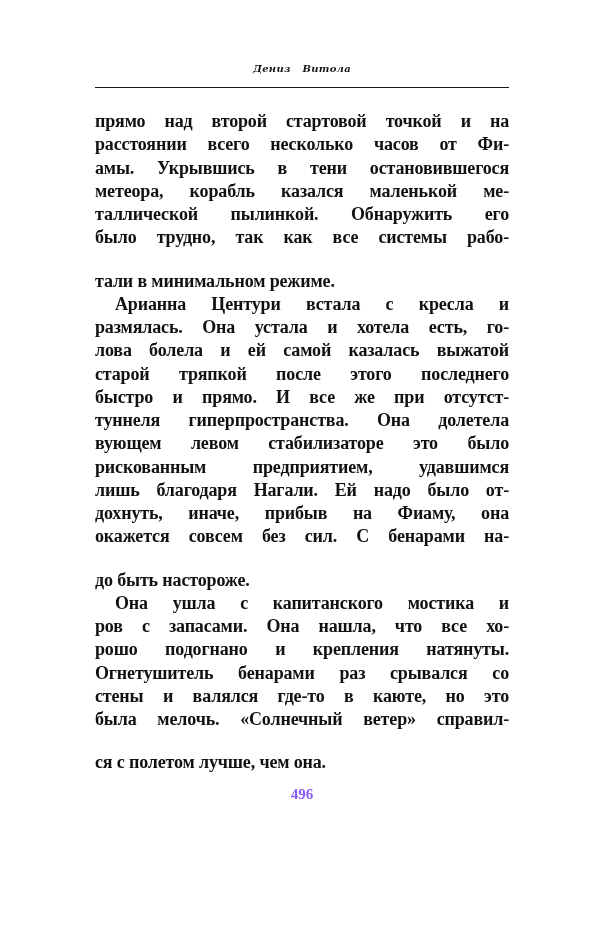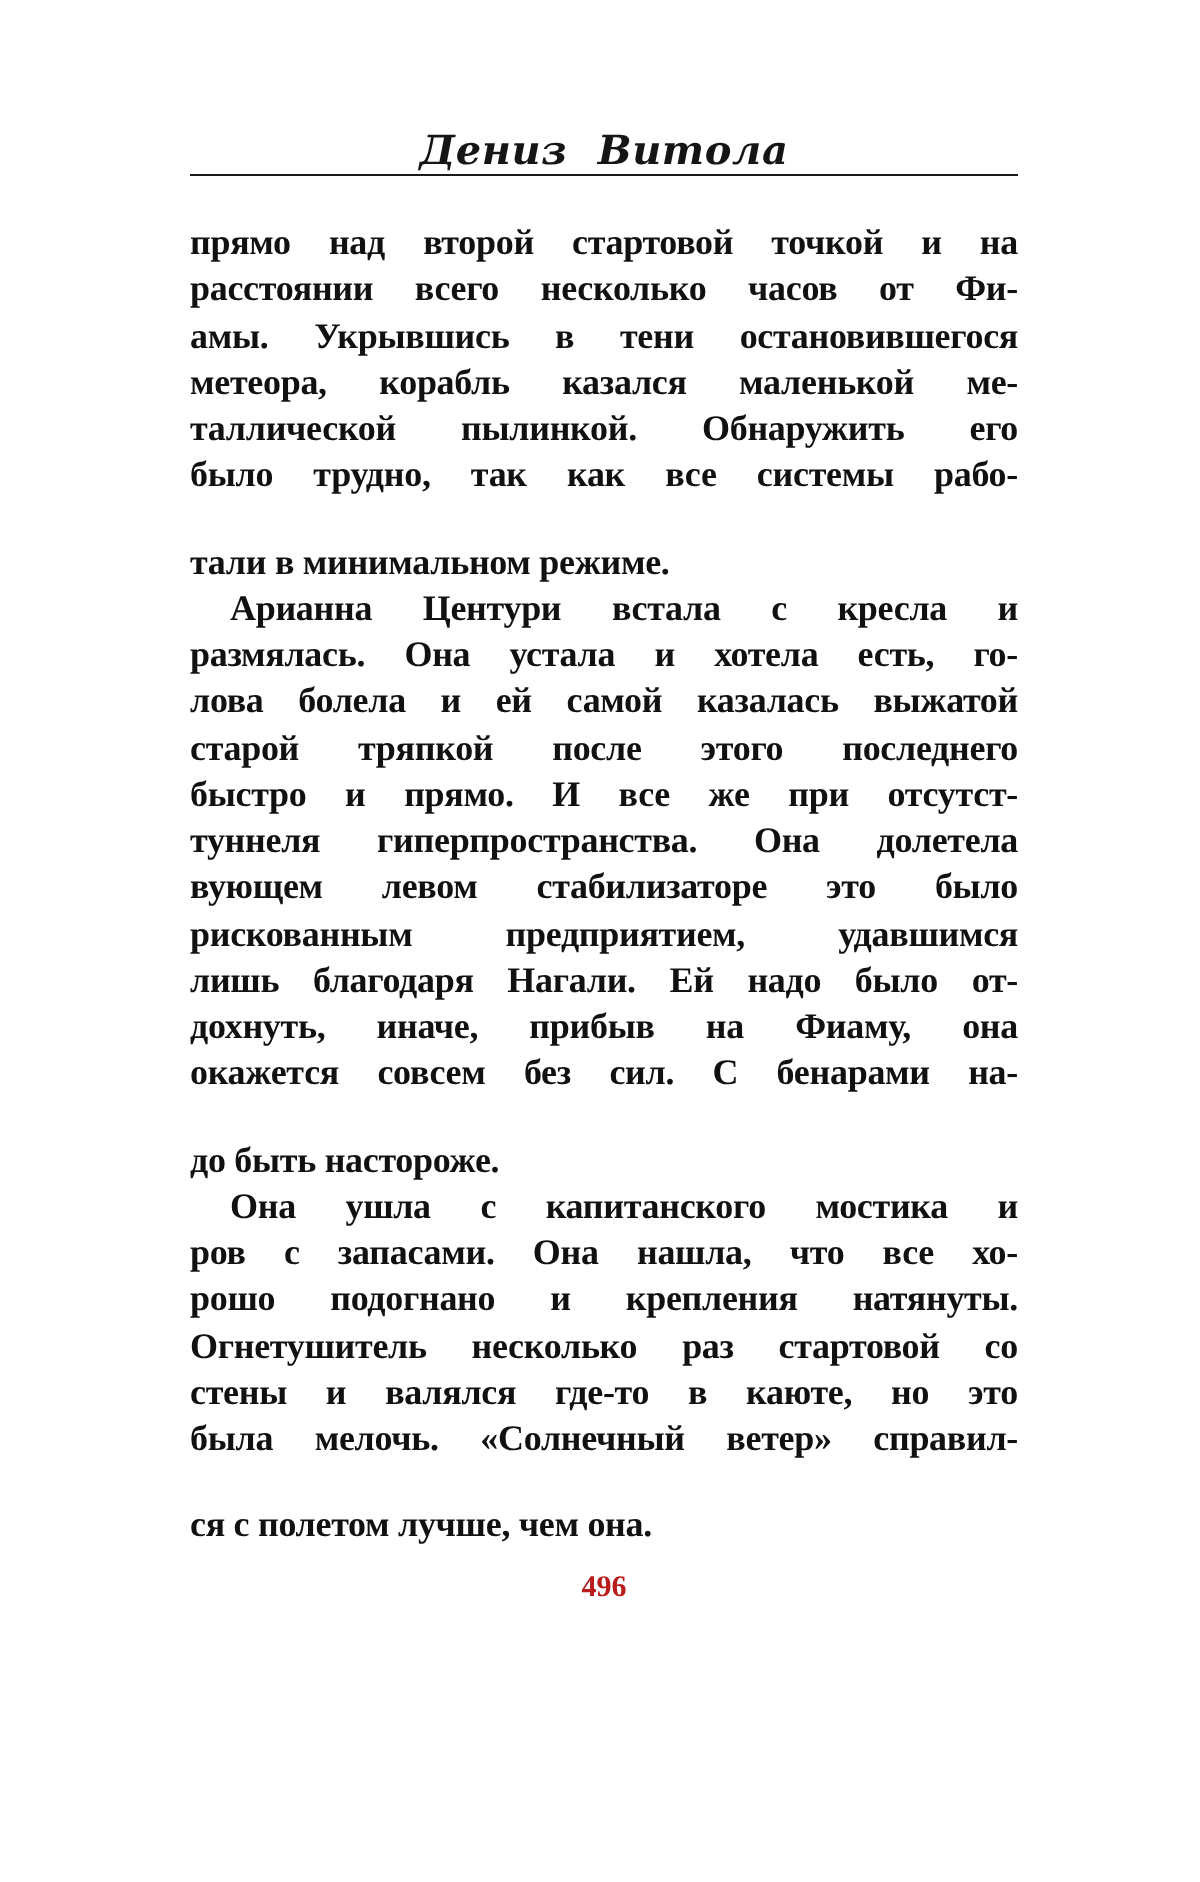--- a/index.html
+++ b/index.html
@@ -24,21 +24,21 @@
     }
     .running-head {
       position: absolute;
       top: 63px;
       left: 0;
       width: 414px;
       text-align: center;
       font-family: "DejaVu Serif", "Liberation Serif", serif;
       font-style: italic;
       font-weight: bold;
-      font-size: 20px;
+      font-size: 10px;
       letter-spacing: 0.3px;
       word-spacing: 8px;
       color: #151515;
     }
     .head-rule {
       position: absolute;
       top: 87px;
       left: 0;
       width: 414px;
       height: 0;
@@ -70,21 +70,21 @@
     }
     .folio {
       position: absolute;
       top: 786px;
       left: 0;
       width: 414px;
       text-align: center;
       font-family: "Liberation Serif", "DejaVu Serif", serif;
       font-weight: bold;
       font-size: 15px;
-      color: #b91c1c;
+      color: #8b5cf6;
     }
   </style>
 </head>
 <body>
 
 <div class="page">
   <div class="running-head">Дениз Витола</div>
   <div class="head-rule"></div>
 
   <div class="body-text">
@@ -111,21 +111,21 @@
       <span class="line">лишь благодаря Нагали. Ей надо было от-</span>
       <span class="line">дохнуть, иначе, прибыв на Фиаму, она</span>
       <span class="line">окажется совсем без сил. С бенарами на-</span>
       <span class="line last">до быть настороже.</span>
     </div>
 
     <div>
       <span class="line indent">Она ушла с капитанского мостика и</span>
       <span class="line">ров с запасами. Она нашла, что все хо-</span>
       <span class="line">рошо подогнано и крепления натянуты.</span>
-      <span class="line">Огнетушитель несколько раз стартовой со</span>
+      <span class="line">Огнетушитель бенарами раз срывался со</span>
       <span class="line">стены и валялся где-то в каюте, но это</span>
       <span class="line">была мелочь. «Солнечный ветер» справил-</span>
       <span class="line last">ся с полетом лучше, чем она.</span>
     </div>
   </div>
 
   <div class="folio">496</div>
 </div>
 
 </body></html>

